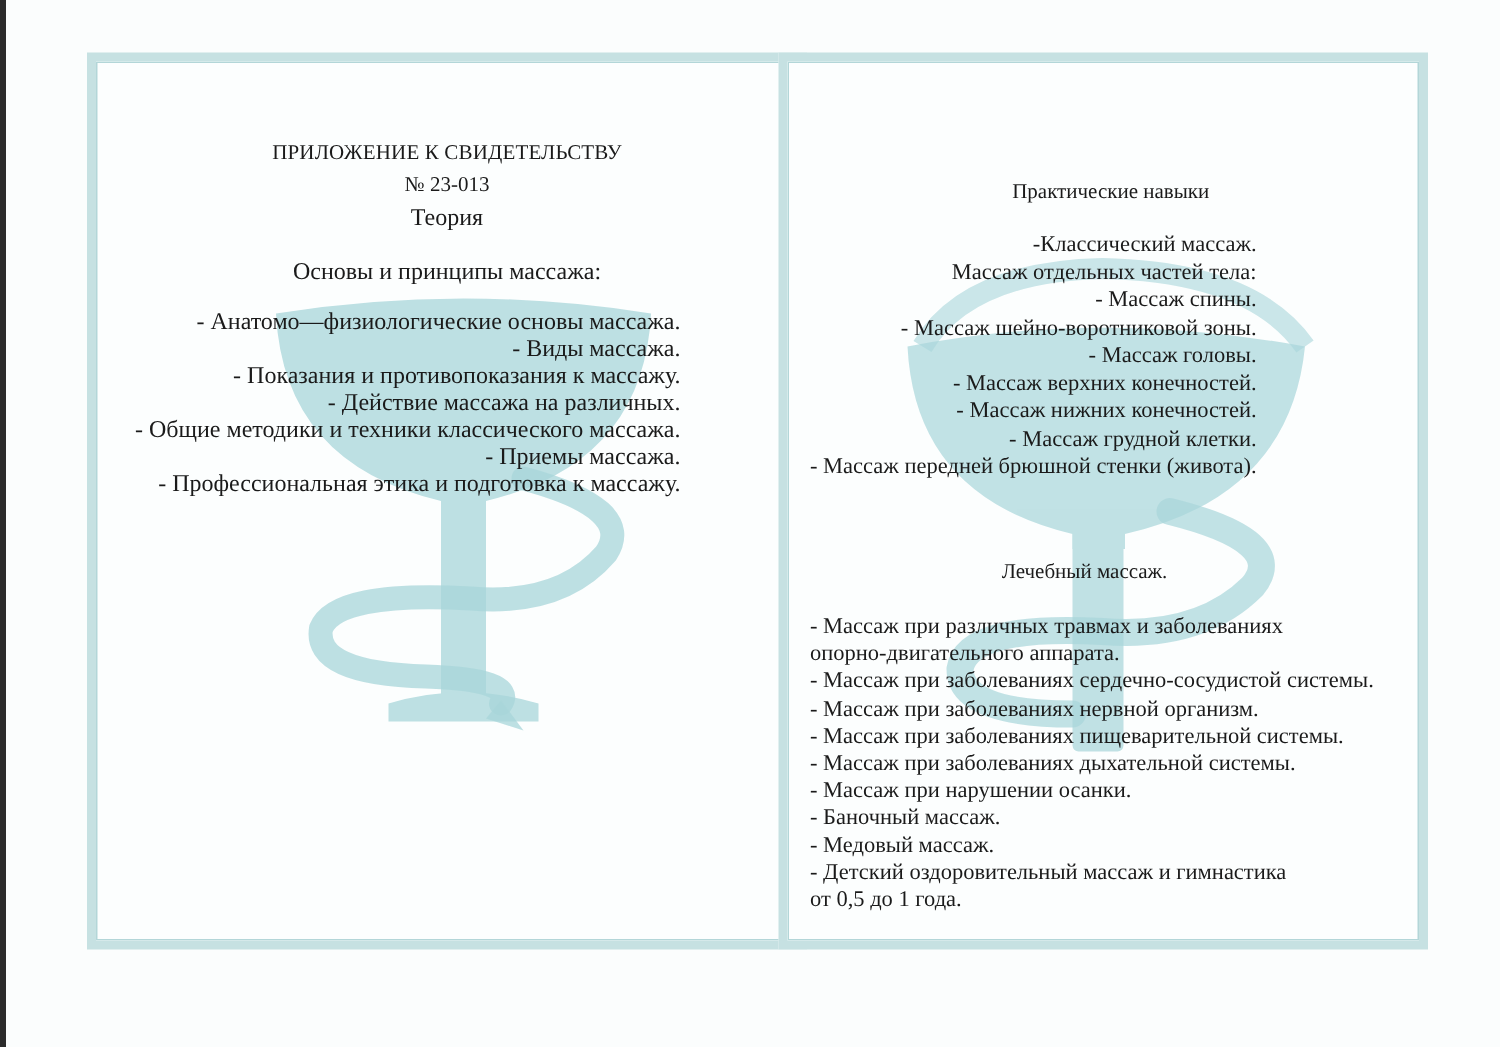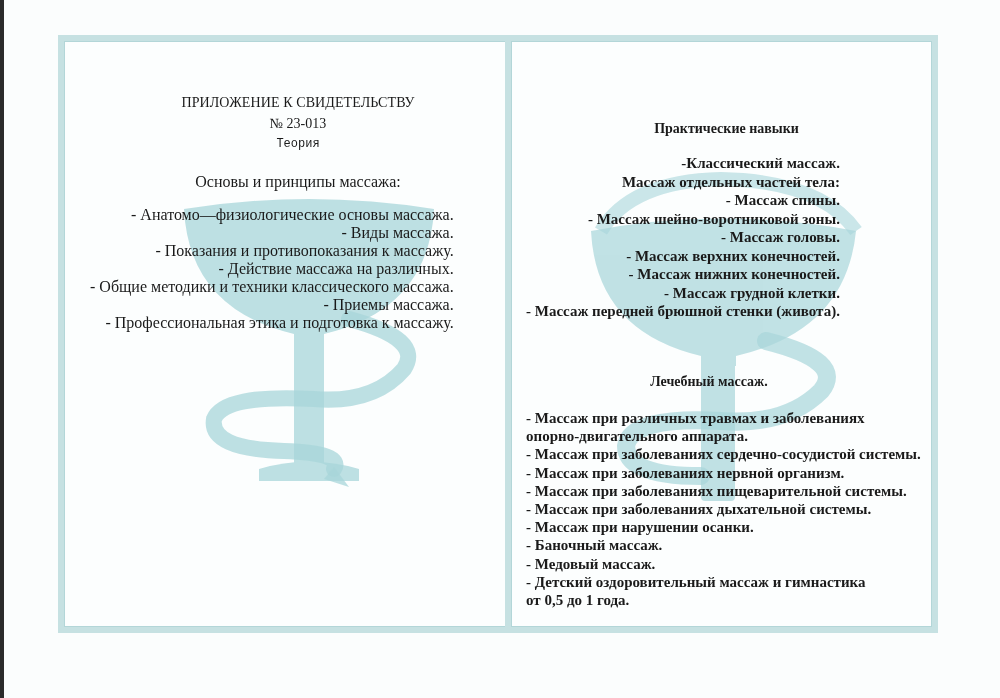--- a/index.html
+++ b/index.html
@@ -31,21 +31,21 @@
       overflow: hidden;
     }
     .page::after {
       content: "";
       position: absolute;
       inset: 0;
       border: 1px solid #b3d6d8;
       pointer-events: none;
     }
     #left-page { left: 58px; width: 480px; }
-    #right-page { left: 505px; width: 433px; font-weight: bold; }
+    #right-page { left: 519px; width: 433px; }
 
     .watermark {
       position: absolute;
       pointer-events: none;
     }
     #left-page .watermark { left: 110px; top: 128px; width: 270px; height: 330px; }
     #right-page .watermark { left: 60px; top: 130px; width: 300px; height: 360px; }
 
     .content { position: absolute; inset: 0; }
 
@@ -62,21 +62,21 @@
       list-style: none;
     }
     .lines li {
       white-space: nowrap;
       line-height: 18px;
     }
 
     
     #l-title  { top: 54px; font-size: 14px; letter-spacing: 0.1px; }
     #l-number { top: 75px; font-size: 14px; }
-    #l-theory { top: 96px; font-size: 12px; font-family: Liberation Mono, monospace; }
+    #l-theory { top: 96px; font-size: 16px; }
     #l-subtitle { top: 120px; font-size: 16px; margin-top: 12px; }
     #l-list { left: 26px; top: 165px; font-size: 16px; text-align: right; }
 
     
     #r-title { top: 80px; font-size: 14px; left: 10px; }
     #r-list1 { left: 15px; top: 113px; font-size: 15px; text-align: right; }
     #r-list1 li { line-height: 18.5px; }
     #r-title2 { top: 333px; font-size: 14px; left: -25px; }
     #r-list2 { left: 15px; top: 368px; font-size: 15px; }
     #r-list2 li { line-height: 18.2px; }

